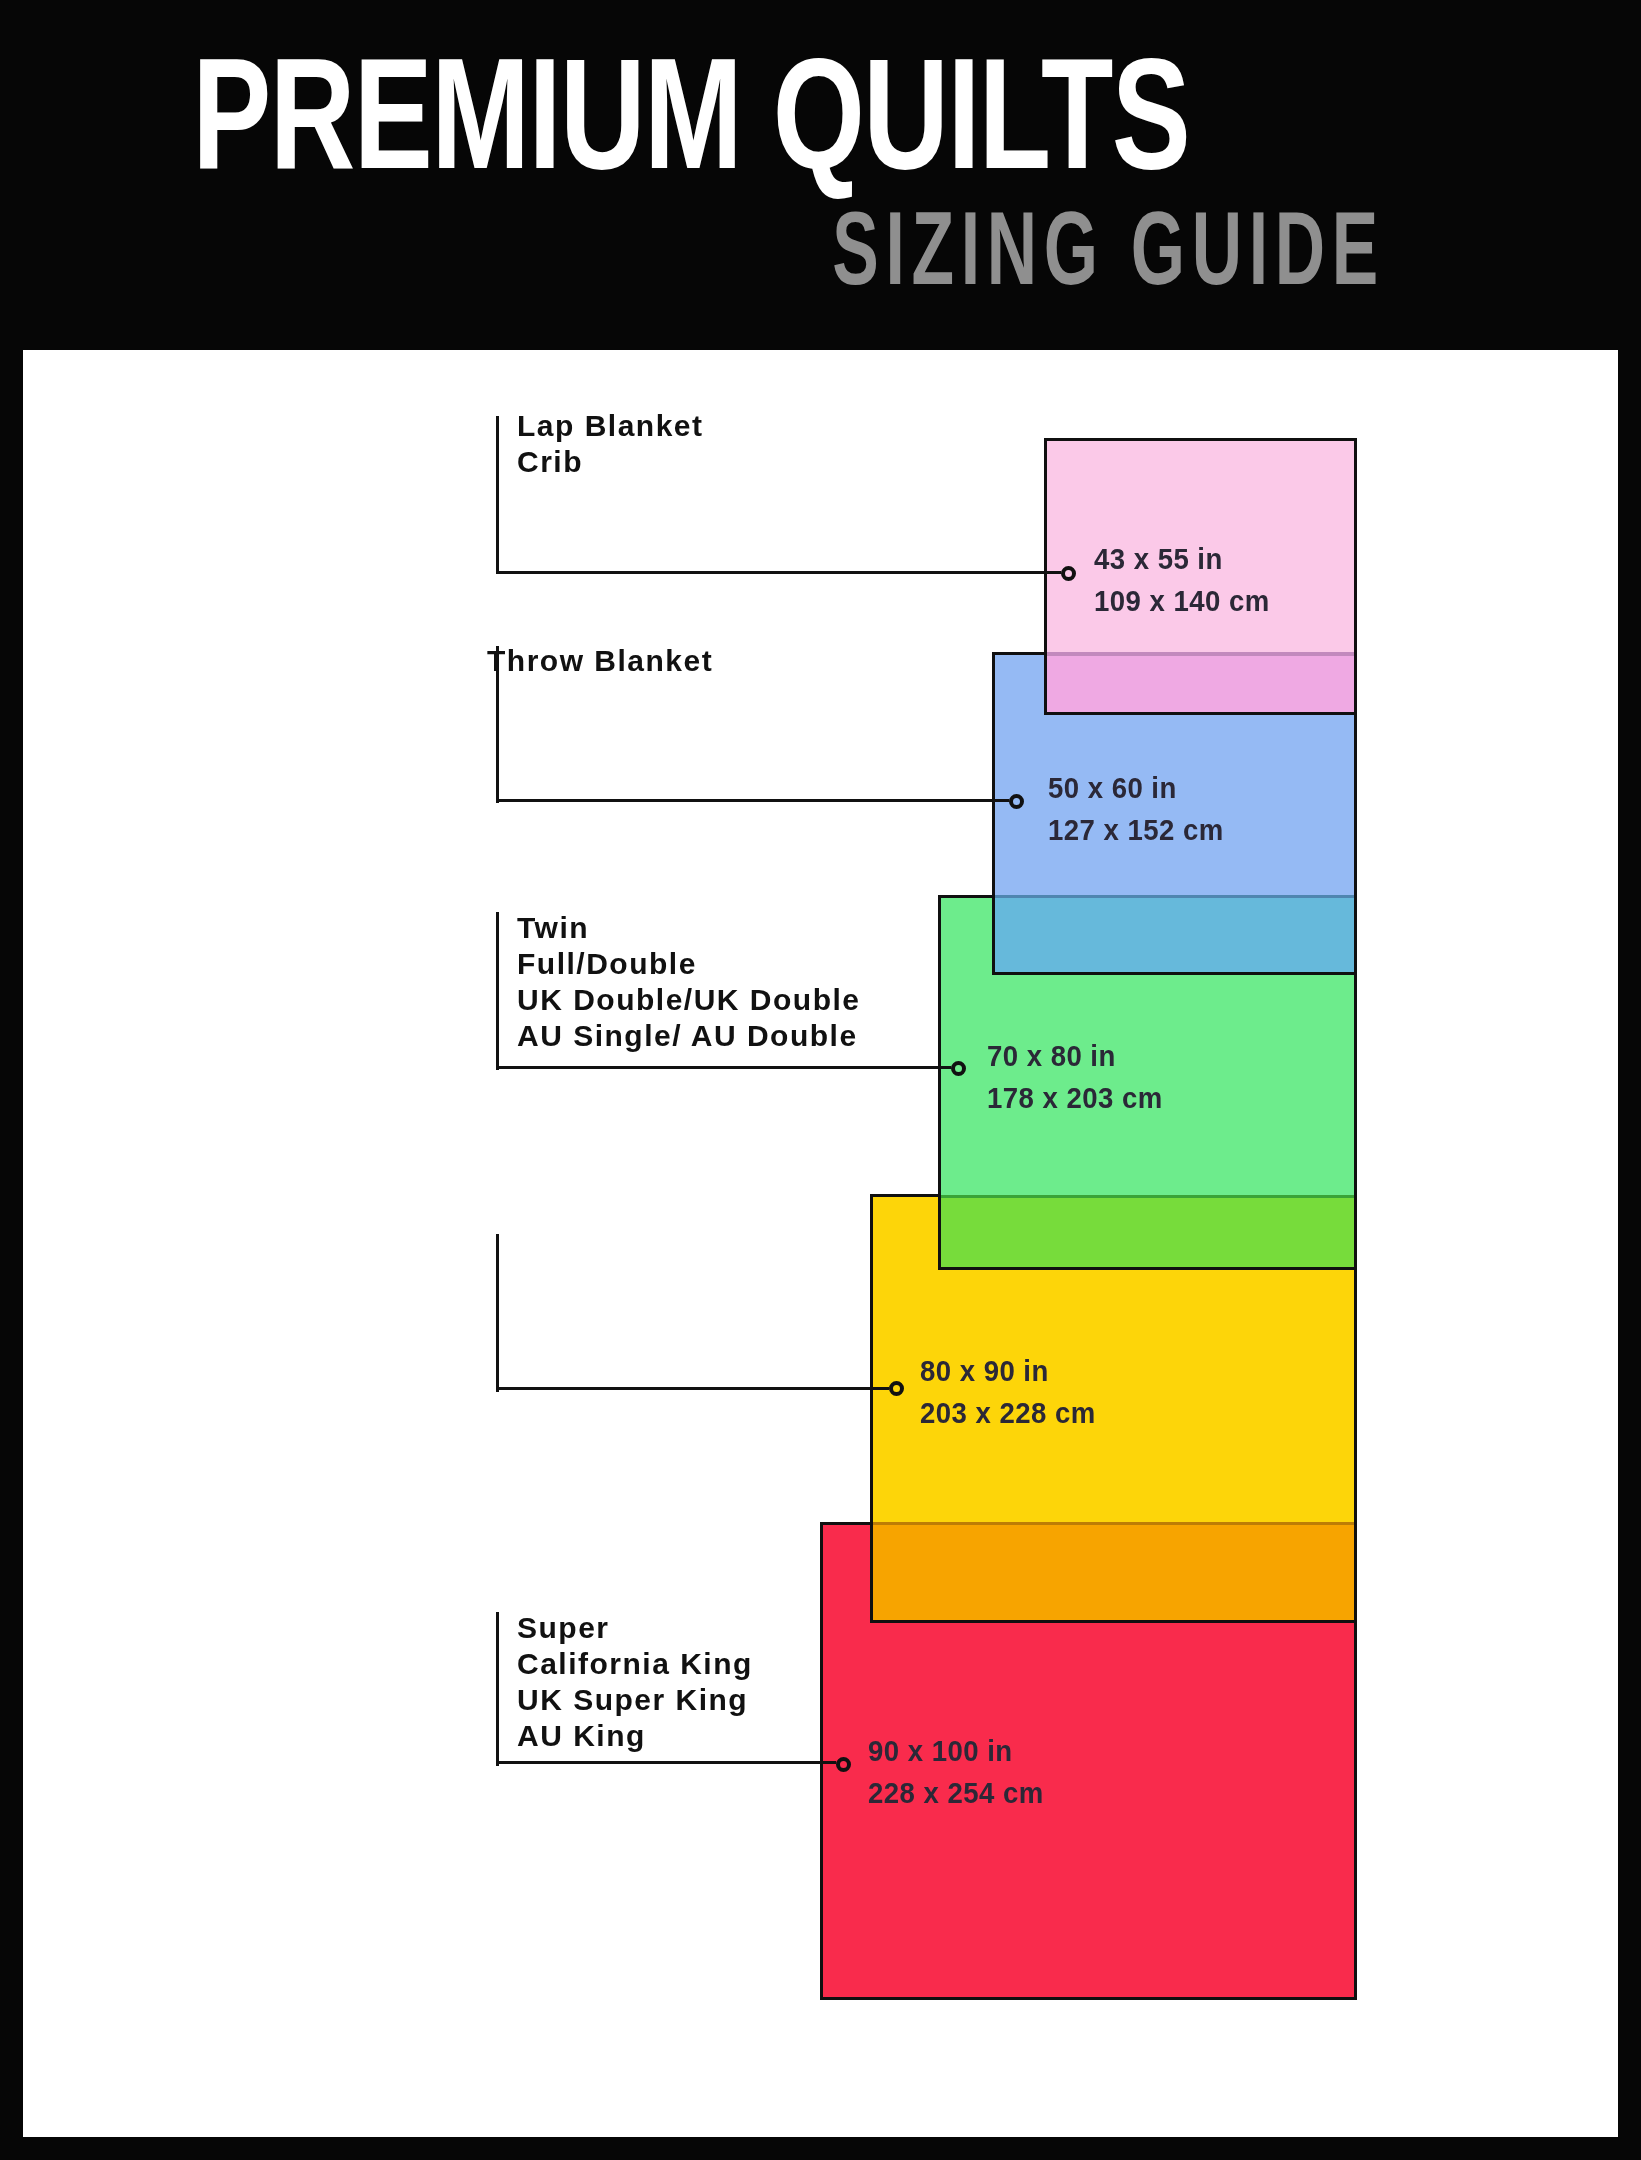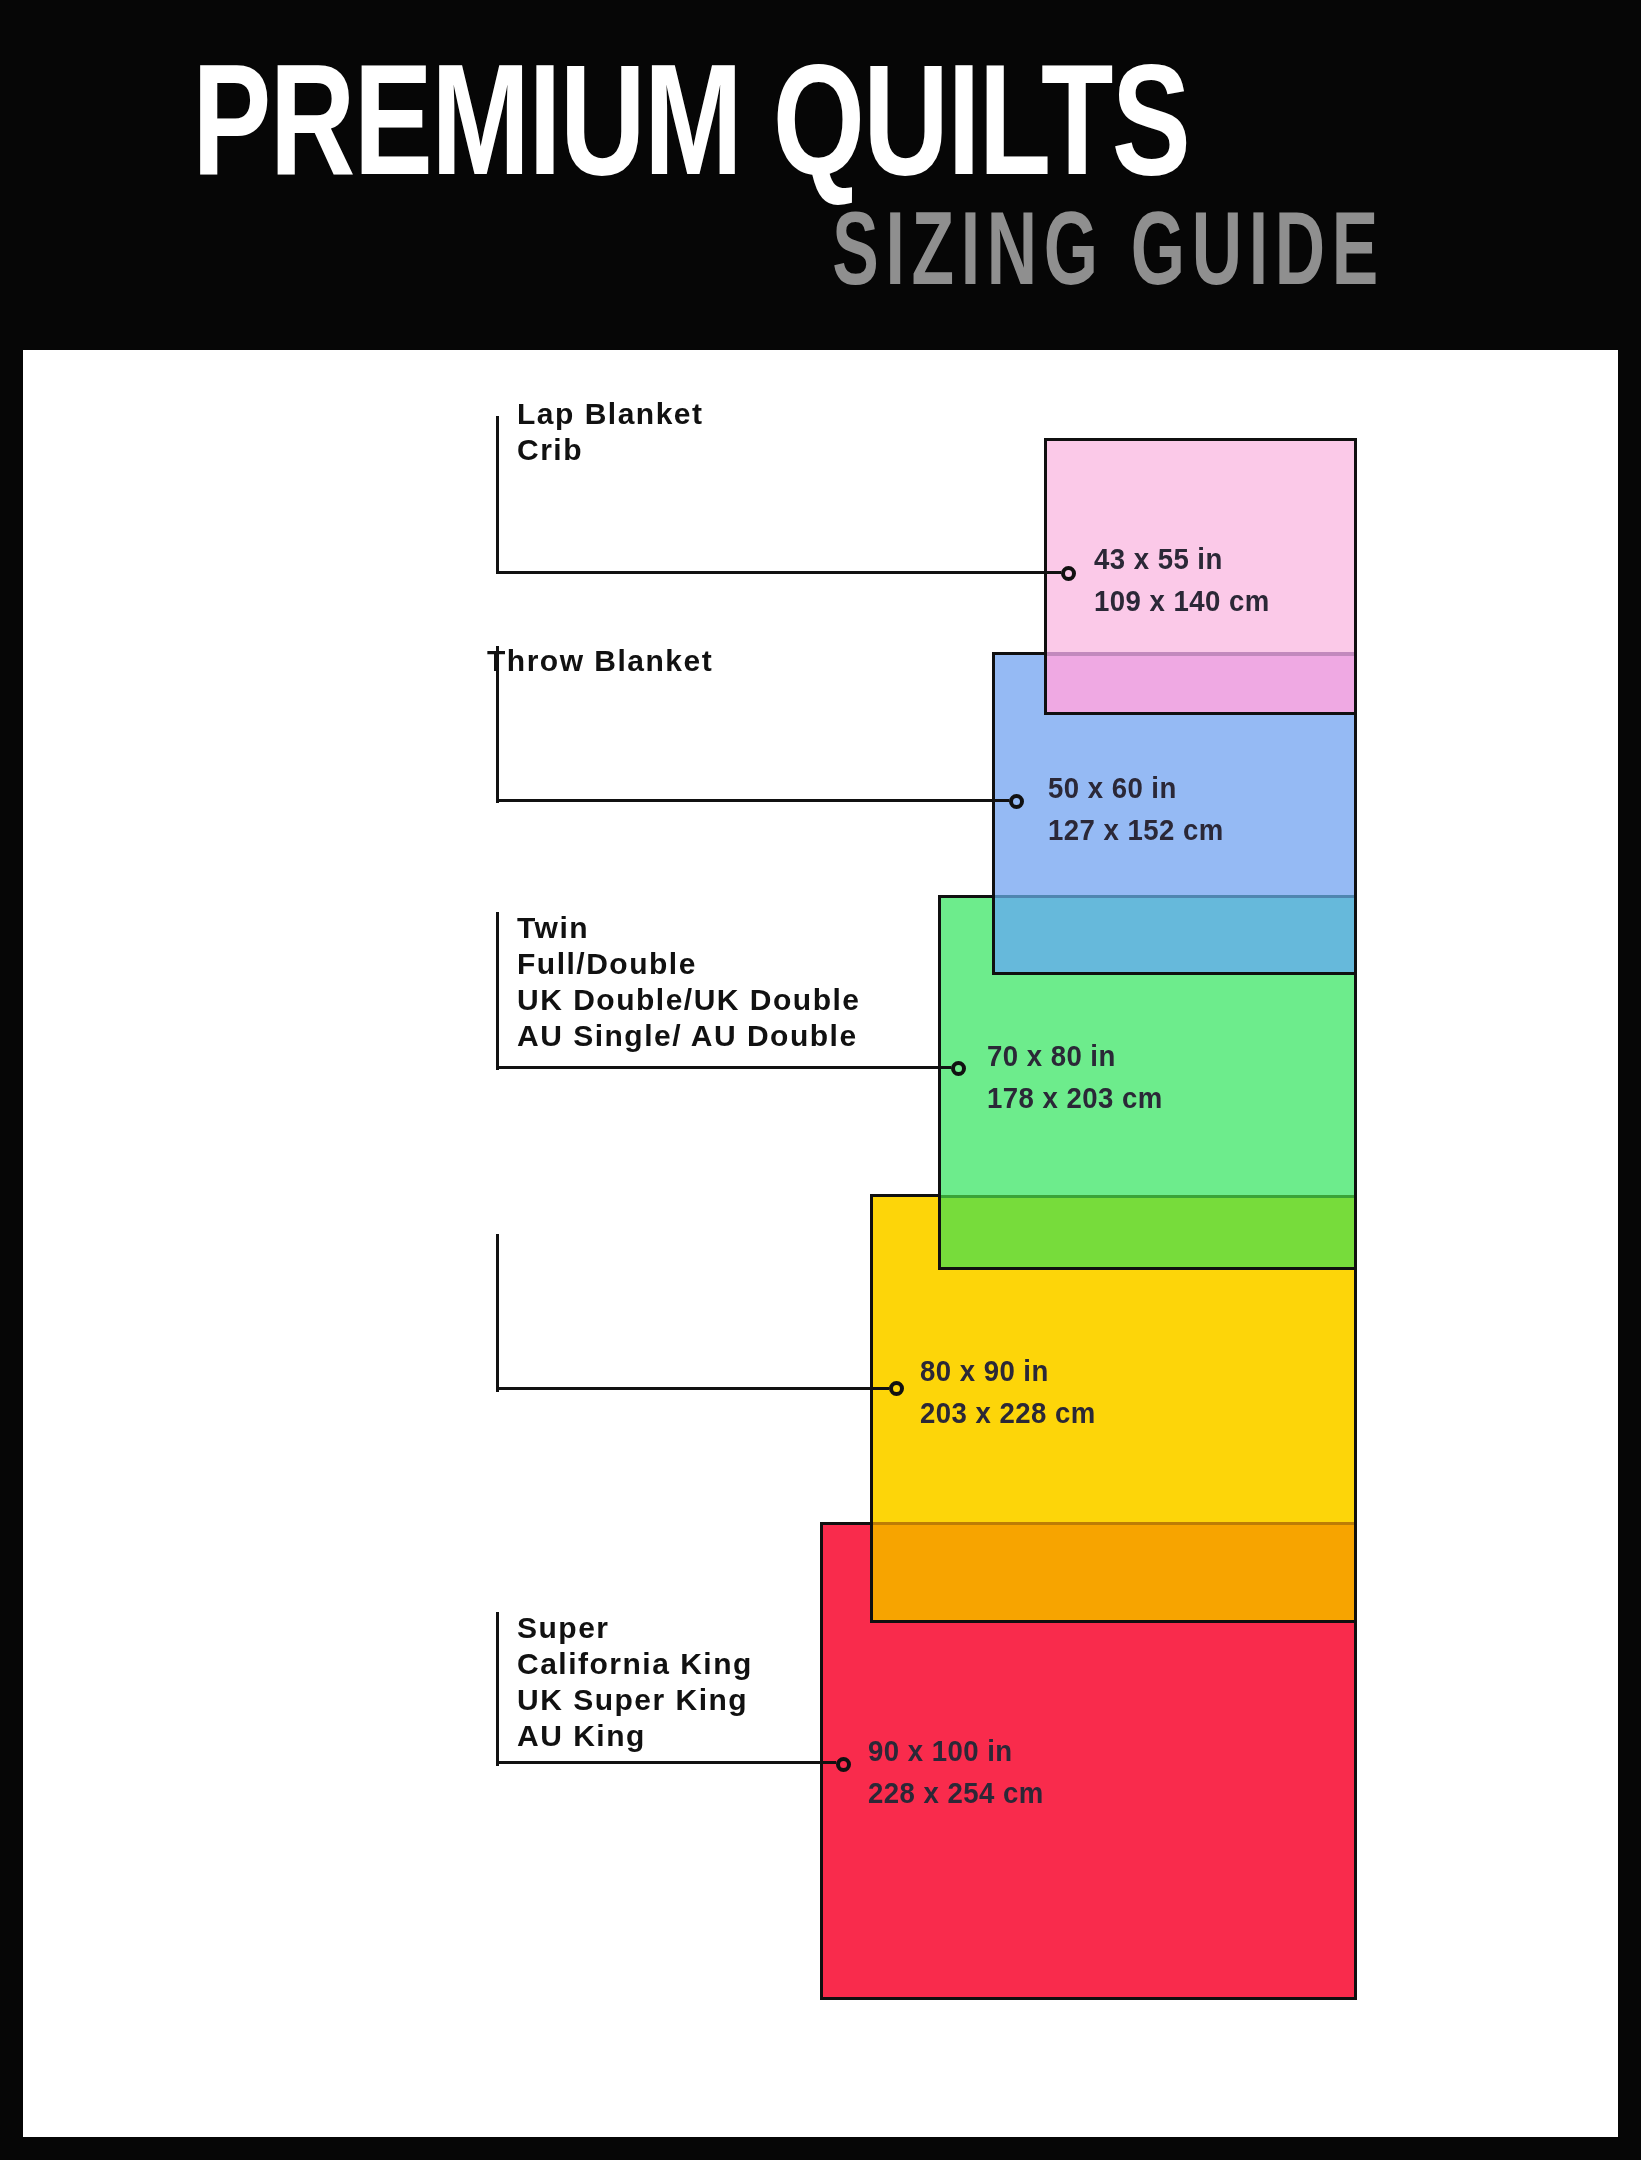--- a/index.html
+++ b/index.html
@@ -1,21 +1,21 @@
 <!DOCTYPE html>
 <html><head>
 <meta charset="utf-8">
 <style>
   html,body{margin:0;padding:0;background:#060606;}
   .stage{position:relative;width:1641px;height:2160px;background:#060606;overflow:hidden;
          font-family:"Liberation Sans",sans-serif;}
   .panel{position:absolute;left:23px;top:350px;width:1595px;height:1787px;background:#ffffff;}
 
   
-  .title-wrap{position:absolute;left:0;top:40px;width:1382px;text-align:center;}
+  .title-wrap{position:absolute;left:0;top:34px;width:1382px;text-align:center;}
   .title-wrap .t{display:inline-block;font-size:158px;line-height:158px;font-weight:700;
                  letter-spacing:-2px;color:#ffffff;transform:scaleX(.75);transform-origin:center;
                  white-space:nowrap;}
   .subtitle-wrap{position:absolute;right:256px;top:196px;}
   .subtitle-wrap .t{display:inline-block;font-size:104px;line-height:104px;font-weight:700;
                     letter-spacing:10px;color:#8f8f8f;transform:scaleX(.67);
                     transform-origin:right center;white-space:nowrap;}
 
   
   .rect{position:absolute;border:3px solid #101010;box-sizing:border-box;}
@@ -82,21 +82,21 @@
 
   <div class="vline" style="left:496px;top:1612px;height:154px;"></div>
   <div class="hline" style="left:496px;top:1761px;width:340px;"></div>
 
   <div class="dot" style="left:1061px;top:566px;"></div>
   <div class="dot" style="left:1009px;top:794px;"></div>
   <div class="dot" style="left:951px;top:1061px;"></div>
   <div class="dot" style="left:889px;top:1381px;"></div>
   <div class="dot" style="left:836px;top:1757px;"></div>
 
-  <div class="labels" style="left:517px;top:396px;">
+  <div class="labels" style="left:517px;top:408px;">
     <div>Lap Blanket</div>
     <div>Crib</div>
   </div>
 
   <div class="labels" style="left:487px;top:643px;">
     <div>Throw Blanket</div>
   </div>
 
   <div class="labels" style="left:517px;top:910px;">
     <div>Twin</div>

